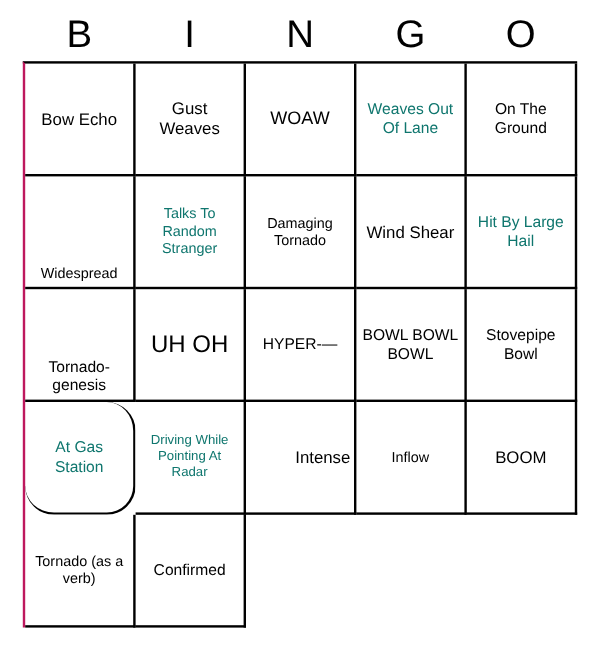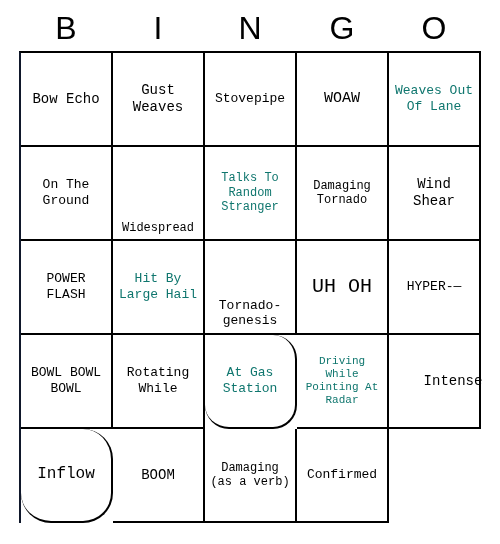--- a/index.html
+++ b/index.html
@@ -32,23 +32,22 @@
       text-align: center;
       font-size: 32px;
       font-weight: normal;
       color: #000;
     }
 
     .bingo-grid {
       display: grid;
       grid-template-columns: repeat(5, 92px);
       grid-template-rows: repeat(5, 94px);
-      border-left: 2px solid #0f172a;
+      border-left: 2px solid #be185d;
       border-top: 2px solid #000;
-      font-family: Liberation Mono, monospace;
     }
 
     .bingo-cell {
       border-right: 2px solid #000;
       border-bottom: 2px solid #000;
       display: flex;
       align-items: center;
       justify-content: center;
       text-align: center;
       padding: 4px;
@@ -80,23 +79,20 @@
   <div class="bingo-header-cell">O</div>
 </div>
 
 <div class="bingo-grid" id="bingo-grid">
 <div class="bingo-cell black" style="font-size: 14px; font-weight: normal;">
       <span class="cell-text">Bow Echo</span>
     </div>
     <div class="bingo-cell black" style="font-size: 14px; font-weight: normal;">
       <span class="cell-text">Gust Weaves</span>
     </div>
-    <div class="bingo-cell black" style="font-size: 13px; font-weight: normal;">
-      <span class="cell-text">Stovepipe</span>
-    </div>
     <div class="bingo-cell black" style="font-size: 15px; font-weight: normal;">
       <span class="cell-text">WOAW</span>
     </div>
     <div class="bingo-cell blue" style="font-size: 13px; font-weight: normal;">
       <span class="cell-text">Weaves Out Of Lane</span>
     </div>
     <div class="bingo-cell black" style="font-size: 13px; font-weight: normal;">
       <span class="cell-text">On The Ground</span>
     </div>
     <div class="bingo-cell black" style="font-size: 12px; font-weight: normal; align-items: flex-end;">
@@ -104,55 +100,52 @@
     </div>
     <div class="bingo-cell blue" style="font-size: 12px; font-weight: normal;">
       <span class="cell-text">Talks To Random Stranger</span>
     </div>
     <div class="bingo-cell black" style="font-size: 12px; font-weight: normal;">
       <span class="cell-text">Damaging Tornado</span>
     </div>
     <div class="bingo-cell black" style="font-size: 14px; font-weight: normal;">
       <span class="cell-text">Wind Shear</span>
     </div>
-    <div class="bingo-cell black" style="font-size: 13px; font-weight: normal;">
-      <span class="cell-text">POWER FLASH</span>
-    </div>
     <div class="bingo-cell blue" style="font-size: 13px; font-weight: normal;">
       <span class="cell-text">Hit By Large Hail</span>
     </div>
     <div class="bingo-cell black" style="font-size: 13px; font-weight: normal; align-items: flex-end;">
       <span class="cell-text">Tornado-genesis</span>
     </div>
     <div class="bingo-cell black" style="font-size: 20px; font-weight: normal;">
       <span class="cell-text">UH OH</span>
     </div>
     <div class="bingo-cell black" style="font-size: 13px; font-weight: normal;">
       <span class="cell-text">HYPER-—</span>
     </div>
     <div class="bingo-cell black" style="font-size: 13px; font-weight: normal;">
       <span class="cell-text">BOWL BOWL BOWL</span>
     </div>
     <div class="bingo-cell black" style="font-size: 13px; font-weight: normal;">
-      <span class="cell-text">Rotating While</span>
+      <span class="cell-text">Stovepipe Bowl</span>
     </div>
     <div class="bingo-cell blue" style="font-size: 13px; font-weight: normal; border-radius: 24px;">
       <span class="cell-text">At Gas Station</span>
     </div>
     <div class="bingo-cell blue" style="font-size: 11px; font-weight: normal;">
       <span class="cell-text">Driving While Pointing At Radar</span>
     </div>
     <div class="bingo-cell black" style="font-size: 14px; font-weight: normal; padding-left: 42px;">
       <span class="cell-text">Intense</span>
     </div>
-    <div class="bingo-cell black" style="font-size: 16px; font-weight: normal; border-radius: 30px;">
+    <div class="bingo-cell black" style="font-size: 12px; font-weight: normal;">
       <span class="cell-text">Inflow</span>
     </div>
     <div class="bingo-cell black" style="font-size: 14px; font-weight: normal;">
       <span class="cell-text">BOOM</span>
     </div>
     <div class="bingo-cell black" style="font-size: 12px; font-weight: normal;">
-      <span class="cell-text">Damaging (as a verb)</span>
+      <span class="cell-text">Tornado (as a verb)</span>
     </div>
     <div class="bingo-cell black" style="font-size: 13px; font-weight: normal;">
       <span class="cell-text">Confirmed</span>
     </div>
   </div>
 
 </body></html>

